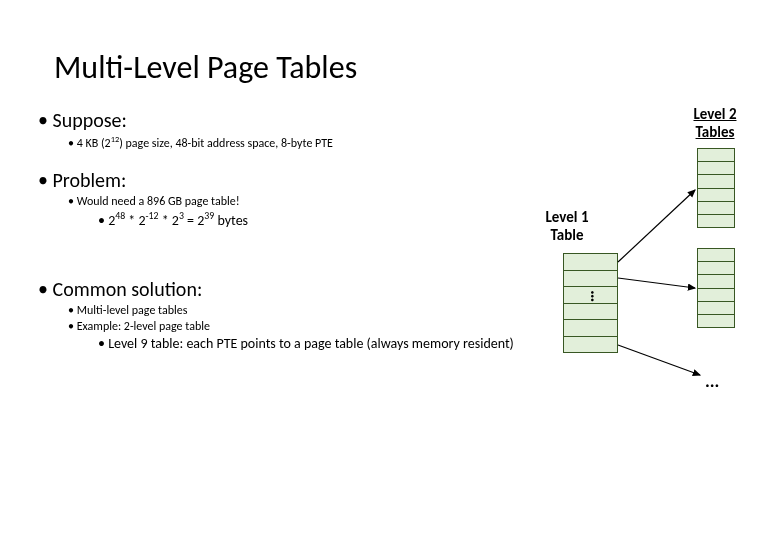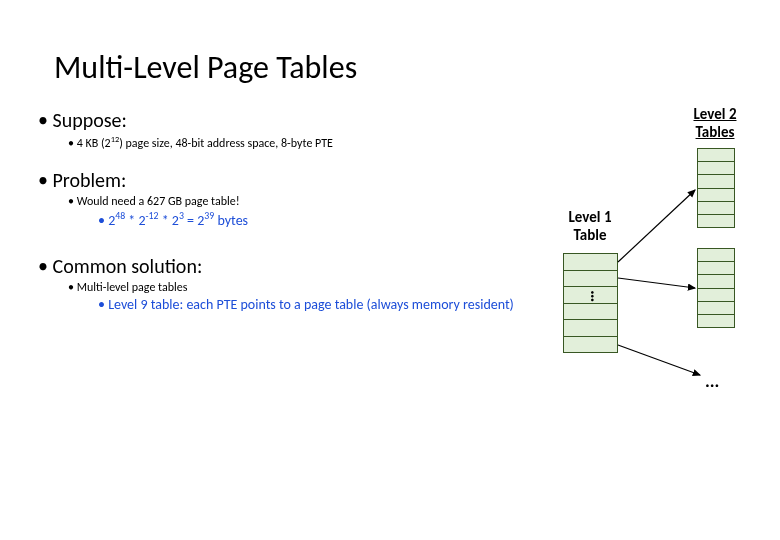--- a/index.html
+++ b/index.html
@@ -33,21 +33,21 @@
     .b1::before { content: "• "; }
     .b2 {
       font-size: 12px;
       color: #000;
       margin-left: 30px;
       margin-bottom: 2px;
     }
     .b2::before { content: "• "; }
     .b3 {
       font-size: 14px;
-      color: #1d4ed8;
+      color: #000000;
       margin-left: 60px;
       margin-bottom: 2px;
       line-height: 1.3;
     }
     .b3::before { content: "• "; }
     .sp { margin-top: 18px; }
     sup { font-size: 0.7em; }
     .l2-label {
       position: absolute;
       top: 105px;
@@ -55,21 +55,21 @@
       font-size: 15px;
       font-weight: 700;
       text-align: center;
       line-height: 1.2;
       width: 60px;
       text-decoration: underline;
     }
     .l1-label {
       position: absolute;
       top: 208px;
-      left: 560px;
+      left: 537px;
       font-size: 15px;
       font-weight: 700;
       text-align: center;
       line-height: 1.2;
       width: 60px;
     }
     .l1-table {
       position: absolute;
       left: 563px;
       top: 253px;
@@ -126,25 +126,26 @@
 </head>
 <body>
 
 <div class="title">Multi-Level Page Tables</div>
 
 <div class="content">
   <div class="b1">Suppose:</div>
   <div class="b2">4 KB (2<sup>12</sup>) page size, 48-bit address space, 8-byte PTE</div>
 
   <div class="b1 sp">Problem:</div>
-  <div class="b2">Would need a 627 GB page table!</div>
+  <div class="b2">Would need a 896 GB page table!</div>
   <div class="b3">2<sup>48</sup> * 2<sup>-12</sup> * 2<sup>3</sup> = 2<sup>39</sup> bytes</div>
 
-  <div class="b1 sp" style="margin-top:24px">Common solution:</div>
+  <div class="b1 sp" style="margin-top:47px">Common solution:</div>
   <div class="b2">Multi-level page tables</div>
+  <div class="b2">Example: 2-level page table</div>
   <div class="b3">Level 9 table: each PTE points to a page table (always memory resident)</div>
 </div>
 
 <div class="l2-label">Level 2<br>Tables</div>
 <div class="l1-label">Level 1<br>Table</div>
 
 <div class="l1-table">
   <div class="row"></div>
   <div class="row"></div>
   <div class="row"></div>

